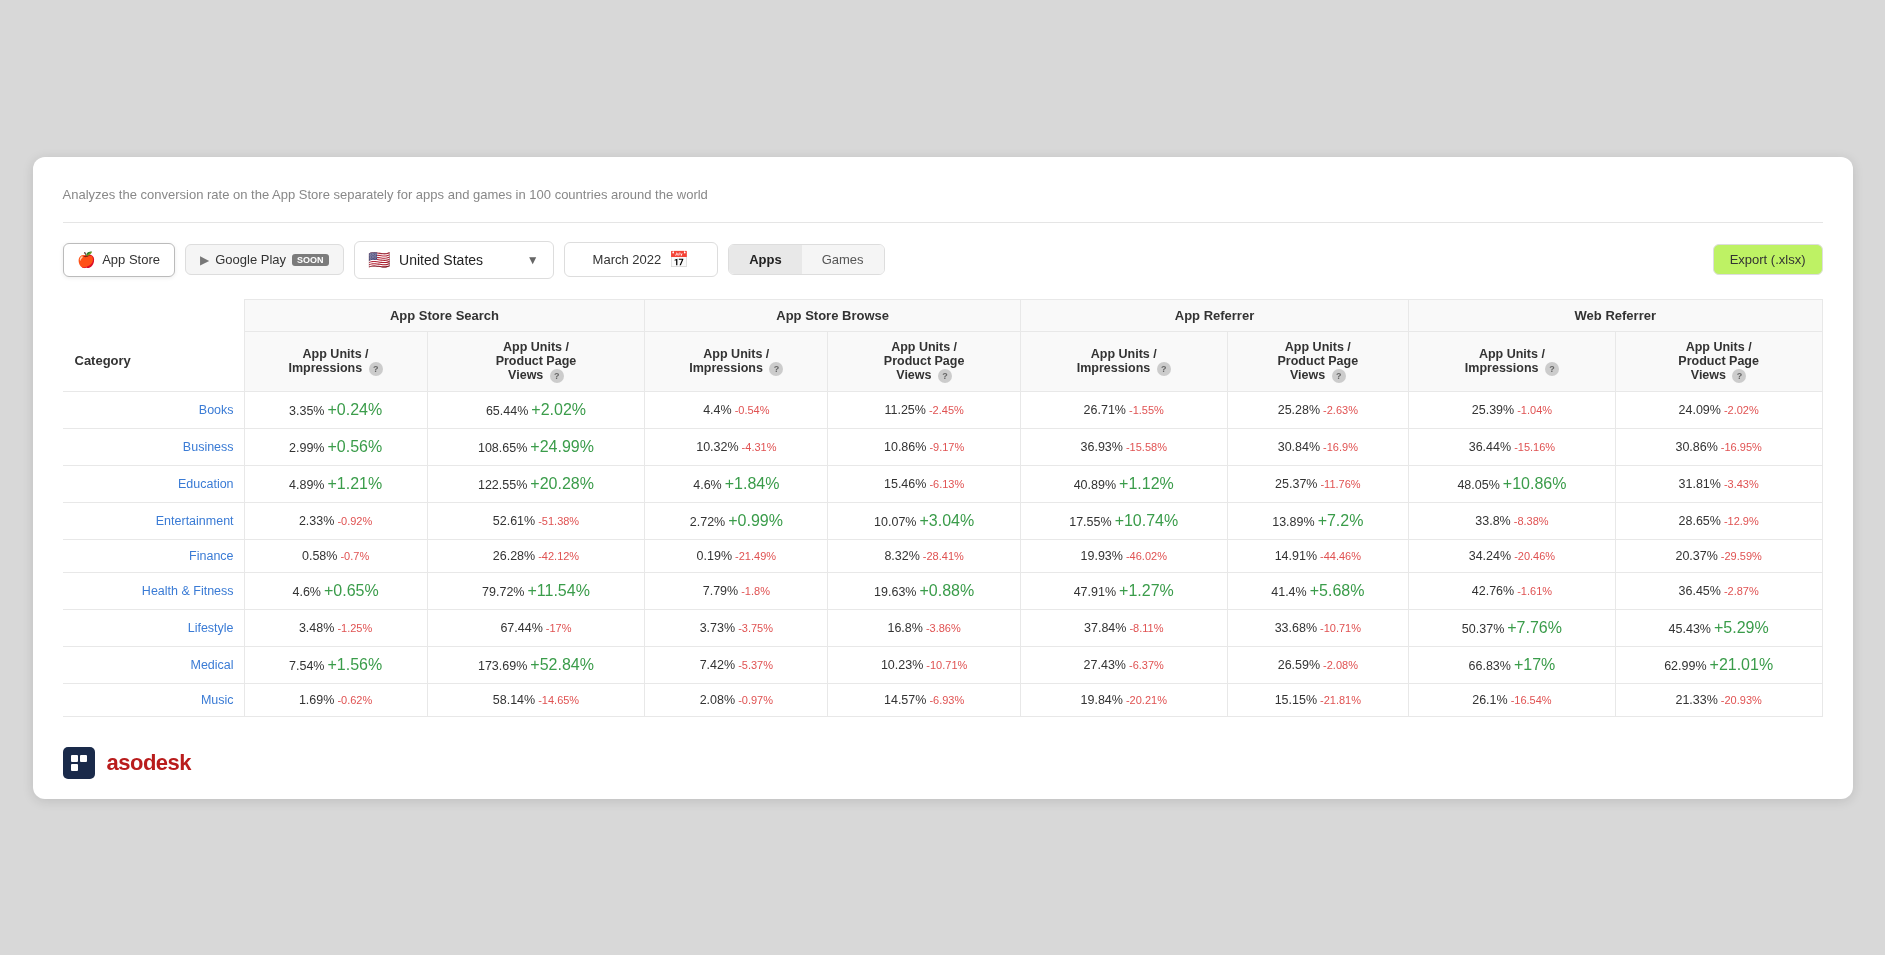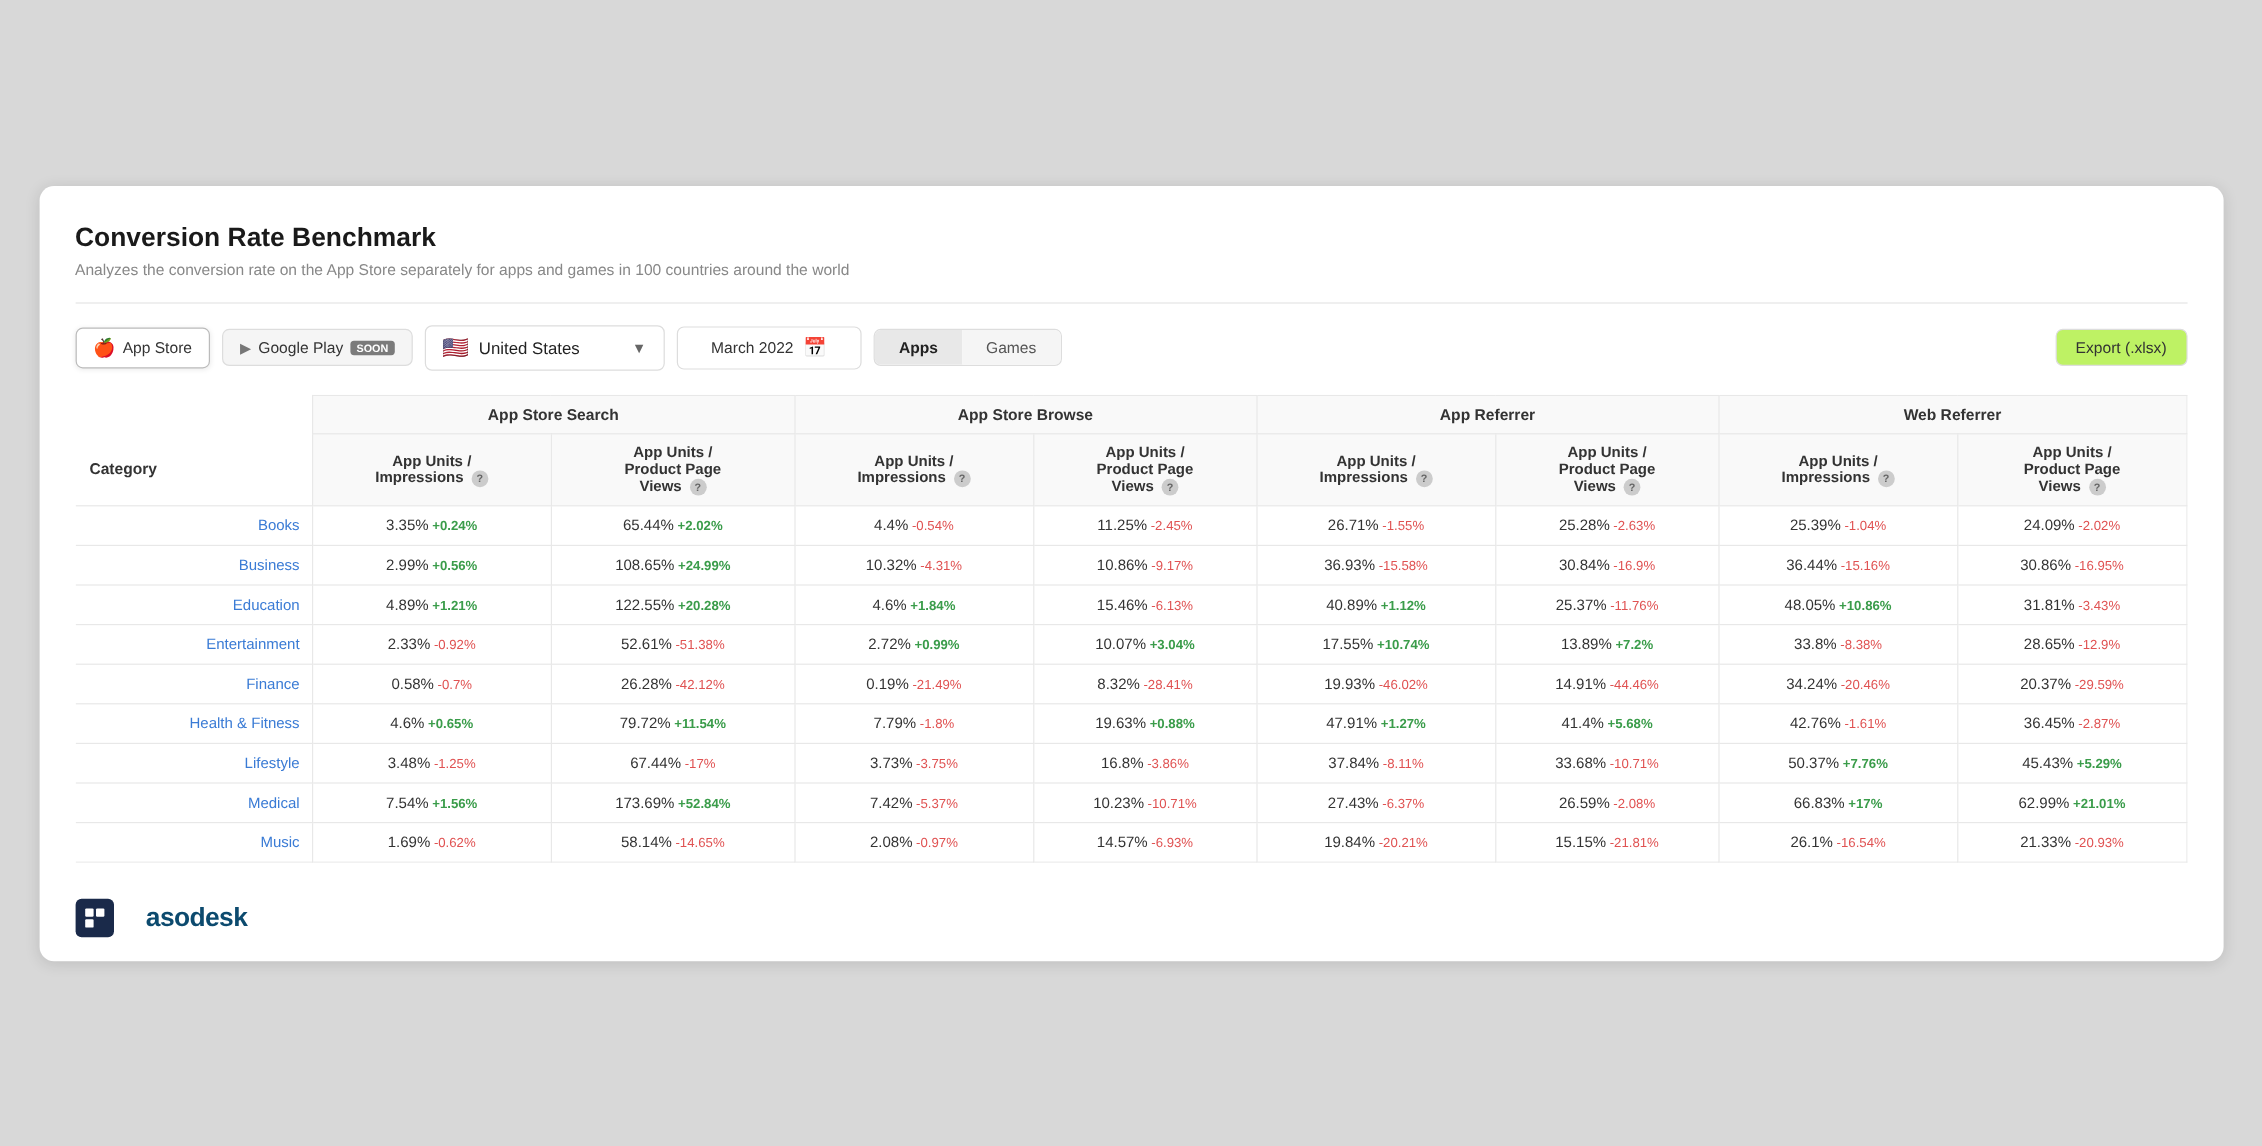--- a/index.html
+++ b/index.html
@@ -179,21 +179,21 @@
       color: #333;
     }
     tbody tr td:first-child {
       text-align: right;
       padding-left: 12px;
       color: #3a7bd5;
       font-weight: 500;
       cursor: pointer;
       border-left: none;
     }
-    .val-positive { color: #3a9c4a; font-size: 11px; margin-left: 3px; font-weight: bold; }
+    .val-positive { color: #3a9c4a; font-size: 16px; margin-left: 3px; }
     .val-negative { color: #e05252; font-size: 11px; margin-left: 3px; }
     .footer {
       display: flex;
       align-items: center;
       gap: 12px;
       margin-top: 20px;
       padding-top: 10px;
     }
     .logo-box {
       width: 32px;
@@ -204,23 +204,22 @@
       align-items: center;
       justify-content: center;
     }
     .logo-box svg {
       width: 20px;
       height: 20px;
     }
     .logo-text {
       font-size: 22px;
       font-weight: 700;
-      color: #0c4a6e;
+      color: #b91c1c;
       letter-spacing: -0.5px;
-      margin-left: 15px;
     }
     .info-icon {
       display: inline-flex;
       align-items: center;
       justify-content: center;
       width: 14px;
       height: 14px;
       border-radius: 50%;
       background: #ccc;
       color: #666;
@@ -229,21 +228,20 @@
       margin-left: 3px;
       cursor: default;
     }
     .apple-icon { font-size: 15px; }
     .play-icon { font-size: 12px; color: #777; }
   </style>
 </head>
 <body>
 
 <div class="card">
-  <div class="card-title">Conversion Rate Benchmark</div>
   <div class="card-subtitle">Analyzes the conversion rate on the App Store separately for apps and games in 100 countries around the world</div>
   <hr class="divider">
 
   <div class="toolbar">
     <button class="store-btn active">
       <span class="apple-icon">🍎</span>
       <span>App Store</span>
     </button>
     <button class="store-btn">
       <span class="play-icon">▶</span>

